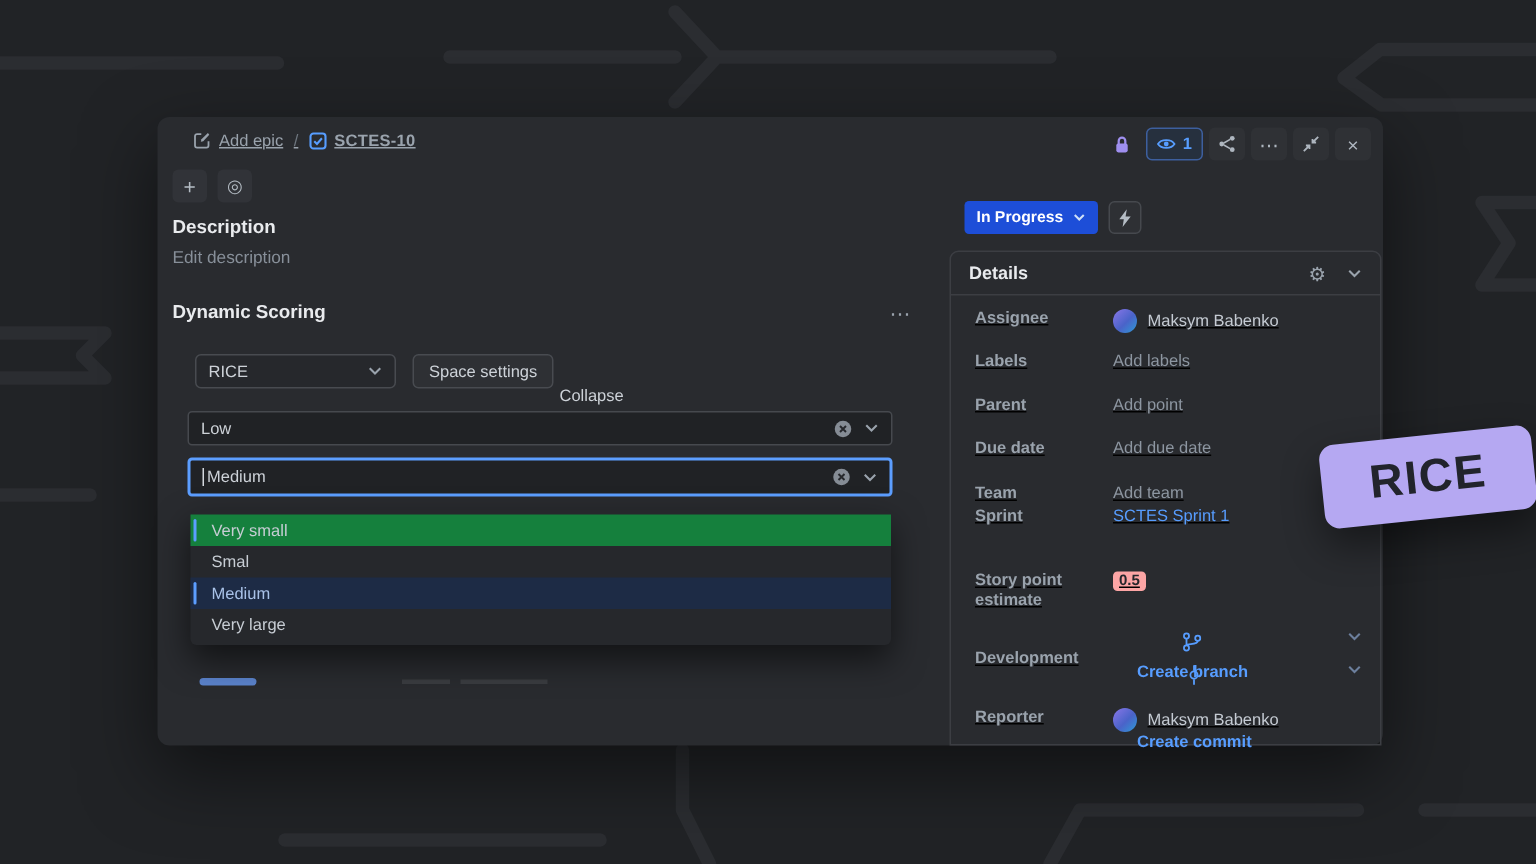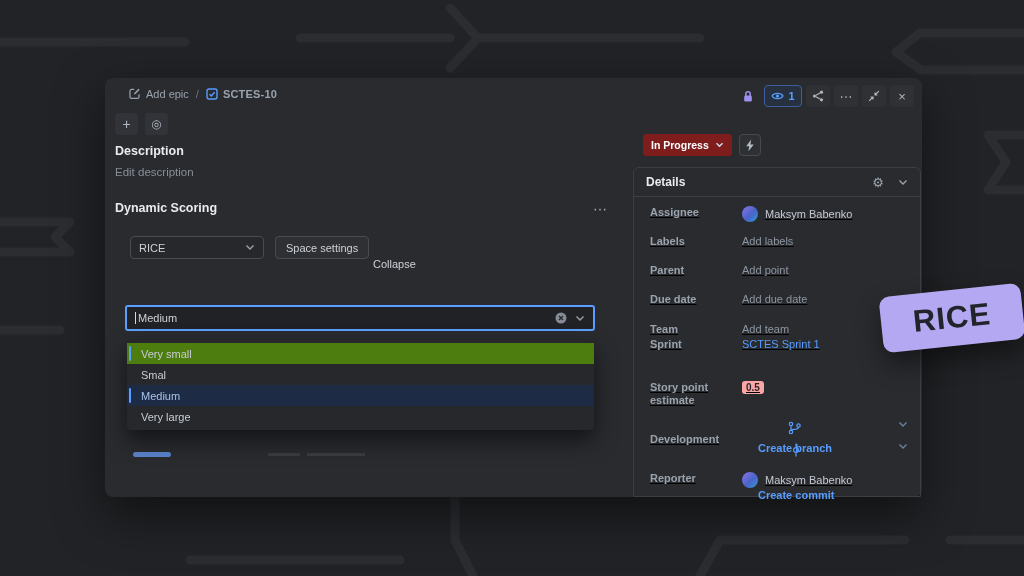--- a/index.html
+++ b/index.html
@@ -7,21 +7,21 @@
     font-family:"Liberation Sans", sans-serif; }
   .bg-pattern { position:absolute; left:0; top:0; z-index:0; }
 
   
   .modal { position:absolute; left:105px; top:78px; width:817px; height:419px;
     background:#292b2f; border-radius:8px; box-shadow:0 18px 48px rgba(0,0,0,.5);
     z-index:2; }
 
   
   .breadcrumb { position:absolute; left:23px; top:9px; display:flex; align-items:center;
-    gap:7px; font-size:11px; color:#9aa3ad; }
+    gap:7px; font-size:11px; color:#9aa3ad;text-decoration:underline; }
   .breadcrumb .sep { color:#6e767f; }
   .crumb { display:flex; align-items:center; gap:5px; cursor:pointer; }
   .issue-key { color:#9aa3ad; font-weight:600; letter-spacing:.2px; }
 
   
   .win-actions { position:absolute; top:7px; right:8px; display:flex; align-items:center; gap:4px; }
   .icon-btn { width:24px; height:22px; display:flex; align-items:center; justify-content:center;
     background:#2f3135; border-radius:4px; color:#aeb6bf; font-size:13px; cursor:pointer; }
   .lock-wrap { background:none; }
   .watch-btn { width:38px; border:1px solid #3d5f9e; background:#26303e; color:#579dff;
@@ -54,34 +54,34 @@
   .score-field .spacer { flex:1; }
   .score-field.focused { border:2px solid #5c9eff; height:26px; }
   .caret { width:1px; height:12px; background:#d3d8de; margin-right:2px; }
   .field-icons { display:flex; align-items:center; gap:8px; }
 
   
   .dropdown { position:absolute; left:22px; top:262px; width:467px; background:#26282c;
     border-radius:4px; box-shadow:0 10px 22px rgba(0,0,0,.55); padding:3px 0; z-index:5; }
   .opt { position:relative; height:21px; display:flex; align-items:center; padding:0 14px;
     font-size:11px; color:#c7cdd4; cursor:pointer; }
-  .opt.hovered { background:#4d7c0f; }
+  .opt.hovered { background:#15803d; }
   .opt.hovered::before, .opt.selected::before { content:""; position:absolute; left:2px; top:3px;
     bottom:3px; width:2px; border-radius:1px; background:#5c9eff; }
   .opt.selected { background:#1d2b45; color:#a9c2e8; }
 
   
   .mini-bar { position:absolute; left:28px; top:374px; width:38px; height:5px; border-radius:2.5px;
     background:#5b83cc; }
   .mini-track1 { position:absolute; left:163px; top:375px; width:32px; height:3px; background:#3a3c40; }
   .mini-track2 { position:absolute; left:202px; top:375px; width:58px; height:3px; background:#3a3c40; }
 
   
   .status-row { position:absolute; left:538px; top:56px; display:flex; gap:7px; align-items:center; }
-  .status-btn { height:22px; padding:0 8px; background:#7f1d1d; border-radius:3px; display:flex;
+  .status-btn { height:22px; padding:0 8px; background:#1d4ed8; border-radius:3px; display:flex;
     align-items:center; gap:6px; color:#fff; font-size:10.5px; font-weight:600; cursor:pointer; }
   .bolt-btn { width:22px; height:22px; border:1px solid #46494e; border-radius:4px; background:#2e3034;
     display:flex; align-items:center; justify-content:center; cursor:pointer; }
 
   
   .details { position:absolute; left:528px; top:89px; width:288px; height:330px;
     border:1px solid #3c3e43; border-radius:6px 6px 0 0; }
   .details-head { height:29px; border-bottom:1px solid #3c3e43; display:flex; align-items:center;
     padding:0 12px; }
   .details-title { font-size:12px; font-weight:700; color:#e9ebee; flex:1; }
@@ -208,20 +208,33 @@
   <div class="space-btn">
     <span>Space settings</span>
   </div>
   <div class="collapse-ctl">
     <svg class="ic" width="10" height="7" viewBox="0 0 10 7">
       <path d="M1.5,1.5 L5,5 L8.5,1.5" fill="none" stroke="#9aa3ad" stroke-width="1.4"></path>
     </svg>
     <span>Collapse</span>
   </div>
 
+  <div class="score-field" style="top:196px;">
+    <span>Low</span>
+    <span class="spacer"></span>
+    <span class="field-icons">
+      <svg class="ic" width="12" height="12" viewBox="0 0 12 12">
+        <circle cx="6" cy="6" r="5.5" fill="#858c95"></circle>
+        <path d="M4,4 L8,8 M8,4 L4,8" stroke="#26282c" stroke-width="1.3"></path>
+      </svg>
+      <svg class="ic" width="10" height="7" viewBox="0 0 10 7">
+        <path d="M1.5,1.5 L5,5 L8.5,1.5" fill="none" stroke="#9aa3ad" stroke-width="1.4"></path>
+      </svg>
+    </span>
+  </div>
 
   <div class="score-field focused" style="top:227px;">
     <span class="caret"></span>
     <span>Medium</span>
     <span class="spacer"></span>
     <span class="field-icons">
       <svg class="ic" width="12" height="12" viewBox="0 0 12 12">
         <circle cx="6" cy="6" r="5.5" fill="#858c95"></circle>
         <path d="M4,4 L8,8 M8,4 L4,8" stroke="#26282c" stroke-width="1.3"></path>
       </svg>

